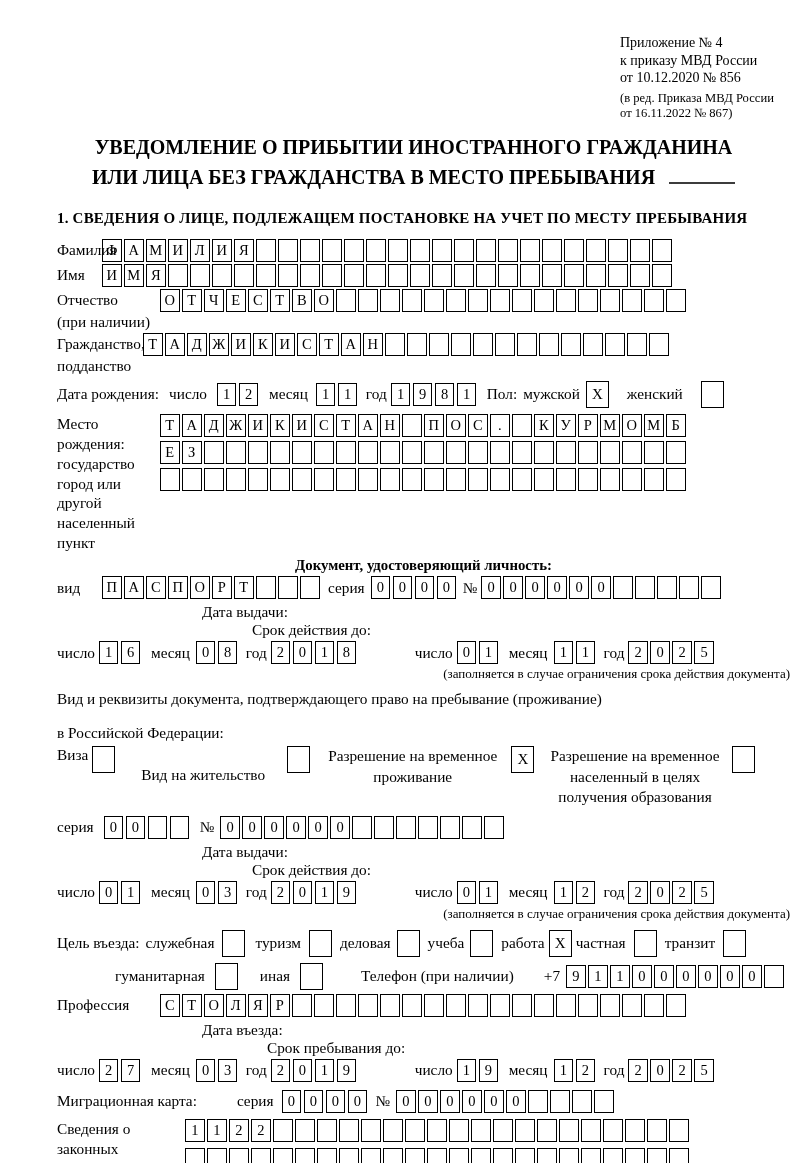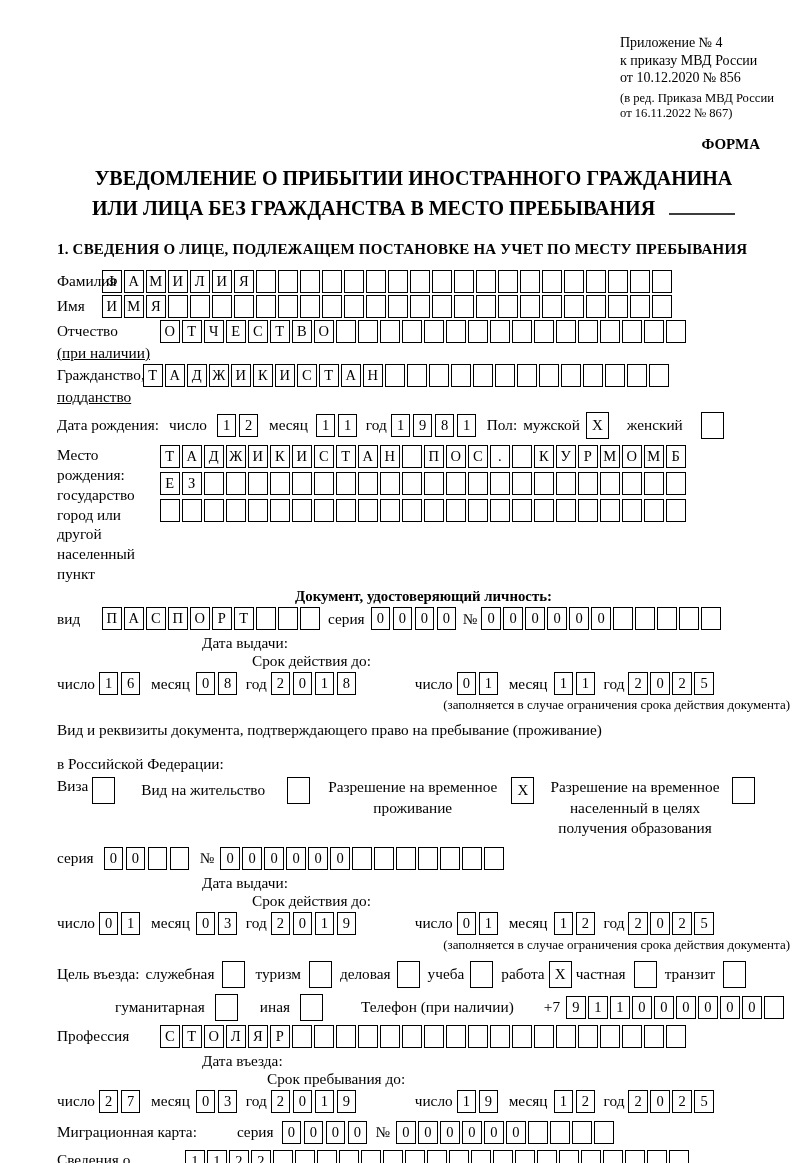--- a/index.html
+++ b/index.html
@@ -27,42 +27,41 @@
   .cbox {
     flex:none; width:19.5px; height:23px; border:1.6px solid #000; margin-right:2.5px;
     display:flex; align-items:center; justify-content:center; font-size:14.5px; line-height:1;
   }
   .chk {
     flex:none; width:23px; height:27px; border:1.7px solid #000;
     display:flex; align-items:center; justify-content:center; font-size:15px;
   }
   .mt2{margin-top:2px;} .mt4{margin-top:4px;} .mt6{margin-top:6px;} .mt8{margin-top:8px;}
   .ml4{margin-left:4px;} .ml6{margin-left:6px;} .ml8{margin-left:8px;} .ml10{margin-left:10px;} .ml12{margin-left:18px;}
-  .subline { font-size:15.3px; margin-top:1px;text-decoration:underline; }
+  .subline { font-size:15.3px; margin-top:1px; }
   .heading { text-align:center; font-weight:bold; font-size:14.8px; margin-top:4px; }
   .note { font-size:13px; text-align:right; margin-top:2px; }
   .plain { font-size:15.3px; margin-top:8px; }
   .dlabels { display:flex; font-size:15.3px; margin-top:4px;flex-direction:column; }
   .dgroup { display:flex; align-items:center; flex:none; }
   .ctr { text-align:center; font-size:15.3px; line-height:1.35; }
 </style>
 </head>
 <body>
 
 <div class="page">
 
   <div class="hdr">
     <div>Приложение № 4</div>
     <div>к приказу МВД России</div>
     <div>от 10.12.2020 № 856</div>
     <div class="small gap">(в ред. Приказа МВД России</div>
     <div class="small">от 16.11.2022 № 867)</div>
   </div>
 
-  <div class="forma">ФОРМА</div>
 
   <div class="title">
     <div>УВЕДОМЛЕНИЕ О ПРИБЫТИИ ИНОСТРАННОГО ГРАЖДАНИНА</div>
     <div><span>ИЛИ ЛИЦА БЕЗ ГРАЖДАНСТВА В МЕСТО ПРЕБЫВАНИЯ</span><span class="tunder"></span></div>
   </div>
 
   <div class="sect">1. СВЕДЕНИЯ О ЛИЦЕ, ПОДЛЕЖАЩЕМ ПОСТАНОВКЕ НА УЧЕТ ПО МЕСТУ ПРЕБЫВАНИЯ</div>
 
   <div class="frow" style="margin-top:12px">
     <div class="lbl w45">Фамилия</div>
@@ -389,21 +388,21 @@
     </div>
   </div>
   <div class="note">(заполняется в случае ограничения срока действия документа)</div>
 
   <div class="plain">Вид и реквизиты документа, подтверждающего право на пребывание (проживание)</div>
   <div class="plain" style="margin-top:16px">в Российской Федерации:</div>
 
   <div class="frow top mt4">
     <span class="lbl">Виза</span>
     <div class="chk ml4"></div>
-    <span class="lbl" style="margin-left:26px;margin-top:4px">Вид на жительство</span>
+    <span class="lbl" style="margin-left:26px;margin-top:20px">Вид на жительство</span>
     <div class="chk" style="margin-left:22px"></div>
     <div class="ctr" style="margin-left:18px">
       <div>Разрешение на временное</div>
       <div>проживание</div>
     </div>
     <div class="chk" style="margin-left:14px">X</div>
     <div class="ctr" style="margin-left:16px">
       <div>Разрешение на временное</div>
       <div>населенный в целях</div>
       <div>получения образования</div>

